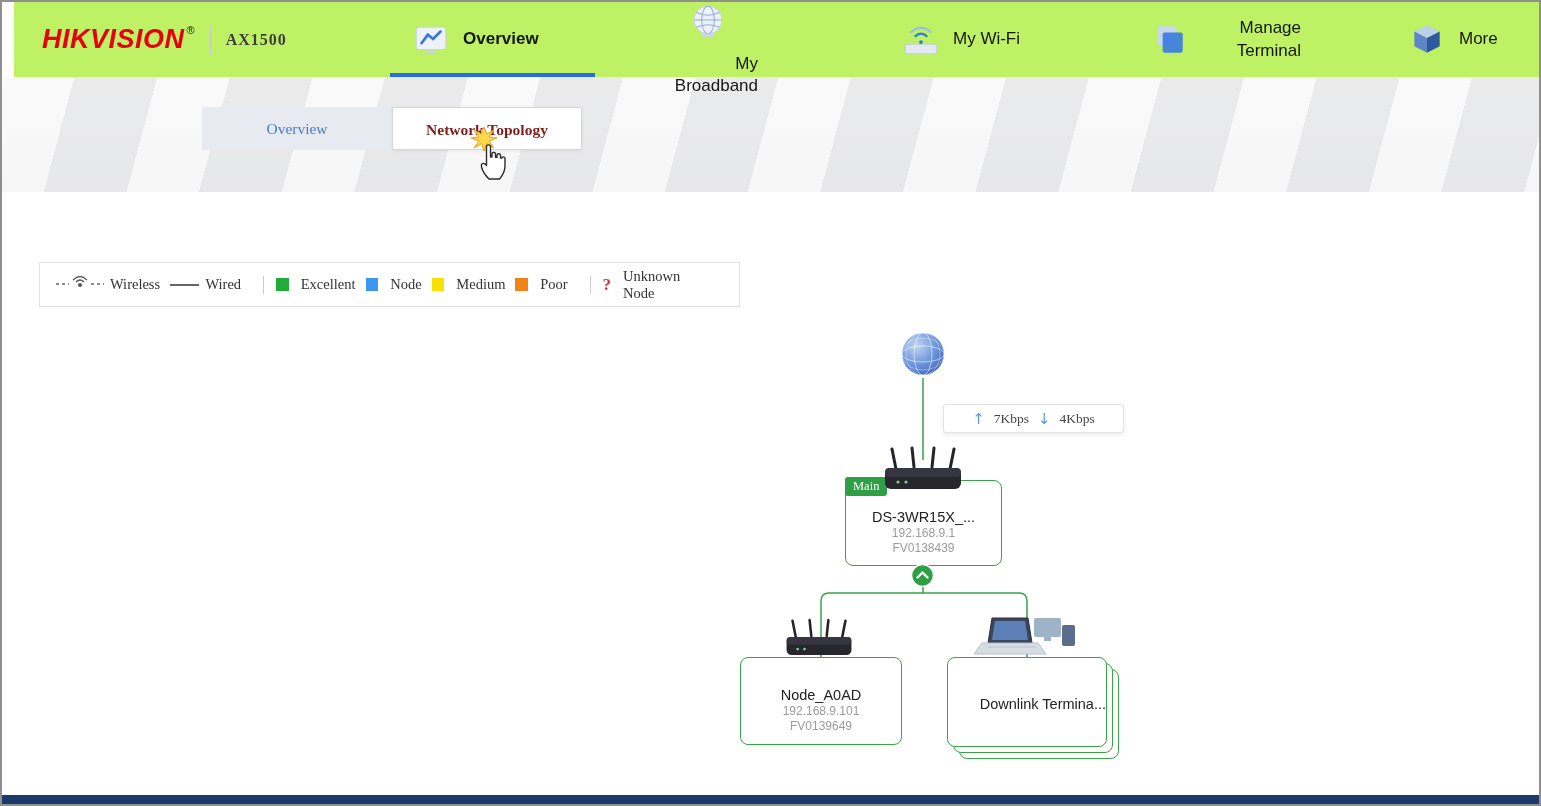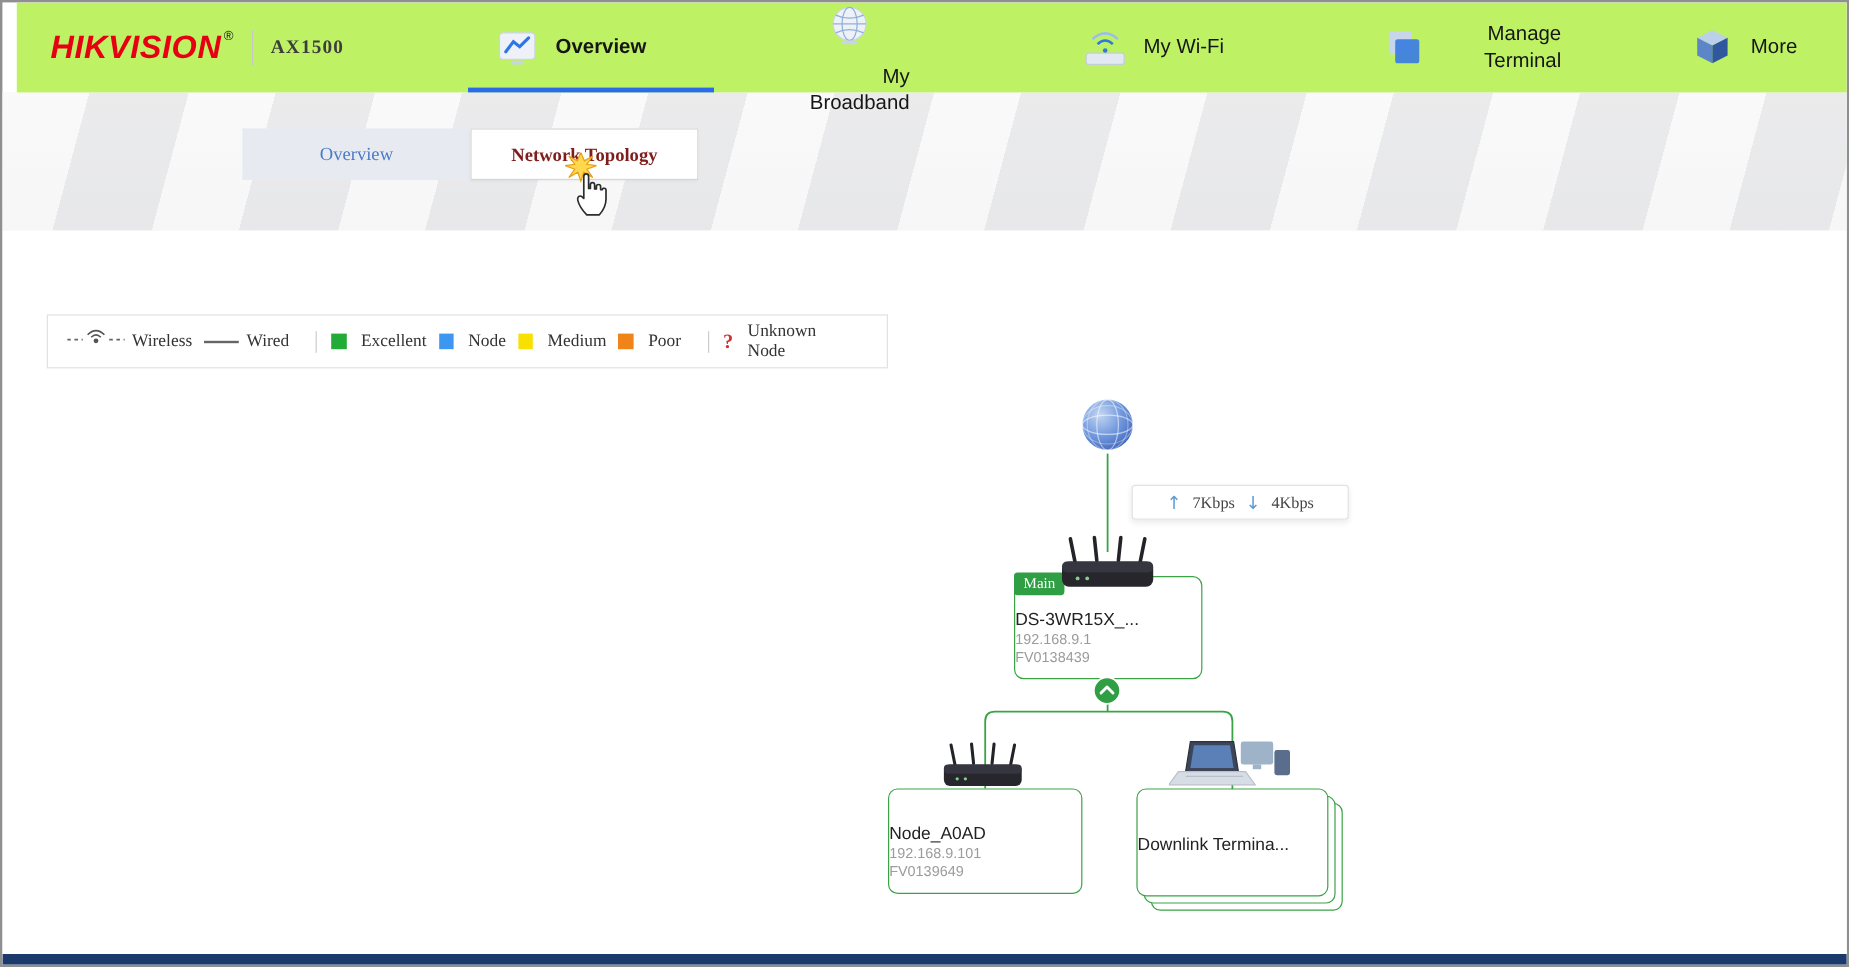--- a/index.html
+++ b/index.html
@@ -52,39 +52,39 @@
   
   .links { position:absolute; left:0; top:0; z-index:0; }
   .globe { position:absolute; left:897px; top:138px; width:48px; height:48px; z-index:2; }
   .speed-pill { position:absolute; left:941px; top:212px; width:181px; height:29px; background:#fff;
                 border:1px solid #e3e3e3; border-radius:3px; box-shadow:0 2px 5px rgba(0,0,0,.08);
                 display:flex; align-items:center; justify-content:center; gap:9px;
                 font-family:"Liberation Serif", serif; font-size:13.5px; color:#444; z-index:2; }
   .arr { font-size:15px; color:#5b9bd5; font-family:"DejaVu Sans", sans-serif; }
 
   .node { position:absolute; border:1px solid #3aa346; border-radius:8px; background:#fff;
-          text-align:left; z-index:2; cursor:pointer; }
+          text-align:center; z-index:2; cursor:pointer; }
   .node .name { font-size:14.5px; color:#222; line-height:18px; }
   .node .sub { font-size:12px; color:#9b9b9b; line-height:15px; }
   .node-main { left:843px; top:288px; width:157px; height:86px; padding-top:27px; }
   .badge { position:absolute; left:-1px; top:-4px; background:#2f9e44; color:#fff;
            font-family:"Liberation Serif", serif; font-size:12.5px; line-height:19px;
            padding:0 8px; border-radius:3px; z-index:3; }
   .router-icon { position:absolute; z-index:3; pointer-events:none; }
   .router-main { left:880px; top:254px; width:82px; height:52px; }
   .router-child { left:782px; top:426px; width:70px; height:45px; }
   .collapse { position:absolute; left:908px; top:371px; width:25px; height:25px; z-index:4; cursor:pointer; }
   .node-left { left:738px; top:465px; width:162px; height:88px; padding-top:28px; }
 
   .stack { position:absolute; left:945px; top:465px; width:172px; height:102px; z-index:2; }
   .stack .layer { position:absolute; width:160px; height:90px; border:1px solid #3aa346;
                   border-radius:8px; background:#fff; }
   .stack .l2 { left:12px; top:12px; } .stack .l1 { left:6px; top:6px; }
   .stack .card { position:absolute; left:0; top:0; width:160px; height:90px; padding-top:38px;
-                 border:1px solid #3aa346; border-radius:8px; background:#fff; text-align:left;
+                 border:1px solid #3aa346; border-radius:8px; background:#fff; text-align:right;
                  z-index:2; cursor:pointer; }
   .stack .card .name { font-size:14.5px; color:#222; }
   .devices-icon { position:absolute; left:972px; top:424px; width:104px; height:50px; z-index:3; pointer-events:none; }
 
   .bottombar { position:absolute; left:0; right:0; bottom:0; height:9px; background:#1b3a6b; }
 </style>
 </head>
 <body>
 
 <header class="topbar">

